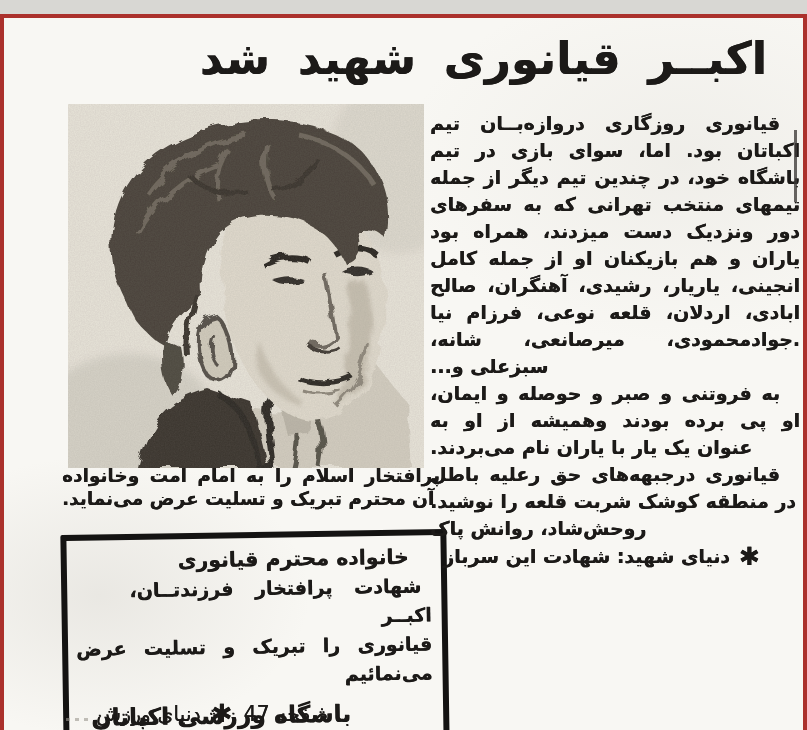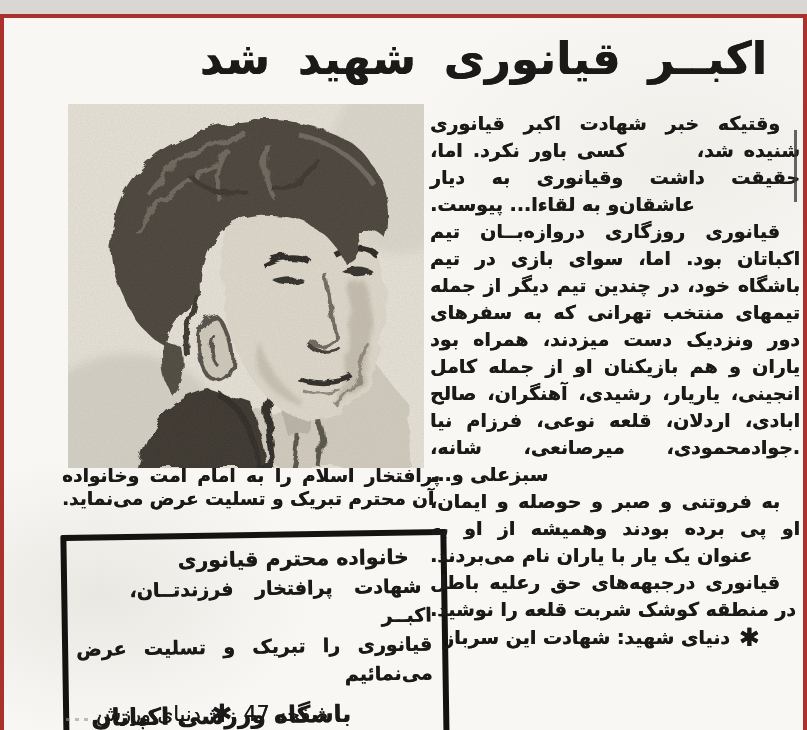--- a/index.html
+++ b/index.html
@@ -151,24 +151,24 @@
     <div class="caption">پرافتخار اسلام را به امام امت وخانواده آن محترم تبریک و تسلیت عرض می‌نماید.</div>
 
     <div class="cbox">
       <div class="title">خانواده محترم قیانوری</div>
       <div class="b1">شهادت پرافتخار فرزندتــان، اکبــر</div>
       <div class="b2">قیانوری را تبریک و تسلیت عرض می‌نمائیم</div>
       <div class="sig">باشگاه ورزشی اکباتان</div>
     </div>
 
     <div class="column">
-      <p>وقتیکه خبر شهادت اکبر قیانوری شنیده شد،&nbsp;&nbsp;&nbsp;&nbsp;&nbsp;&nbsp; کسی باور نکرد. اما، حقیقت داشت وقیانوری به دیار عاشقان‌و به لقاءا... پیوست.</p>
       <p>قیانوری روزگاری دروازه‌بــان تیم اکباتان بود. اما، سوای بازی در تیم باشگاه خود، در چندین تیم دیگر از جمله تیمهای منتخب تهرانی که به سفرهای دور ونزدیک دست میزدند، همراه بود یاران و هم بازیکنان او از جمله کامل انجینی، یاریار، رشیدی، آهنگران، صالح ابادی، اردلان، قلعه نوعی، فرزام نیا .جوادمحمودی، میرصانعی، شانه، سبزعلی و...</p>
       <p>به فروتنی و صبر و حوصله و ایمان، او پی برده بودند وهمیشه از او به عنوان یک یار با یاران نام می‌بردند.</p>
       <p>قیانوری درجبهه‌های حق رعلیه باطل در منطقه کوشک شربت قلعه را نوشید.</p>
+      <p>روحش‌شاد، روانش پاک</p>
       <p class="star-row">
         <span class="star-glyph">✱</span>
         <span>دنیای شهید: شهادت این سرباز</span>
       </p>
     </div>
 
     <div class="footer">
       <span>دنیای ورزش</span>
       <span class="fstar">✱</span>
       <span class="fpage">صفحه 47</span>

